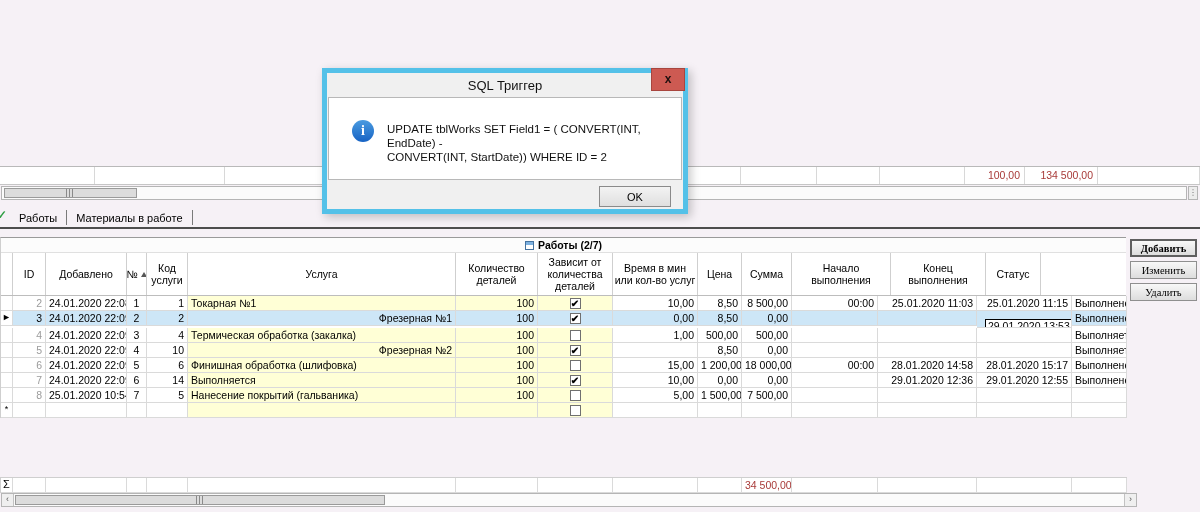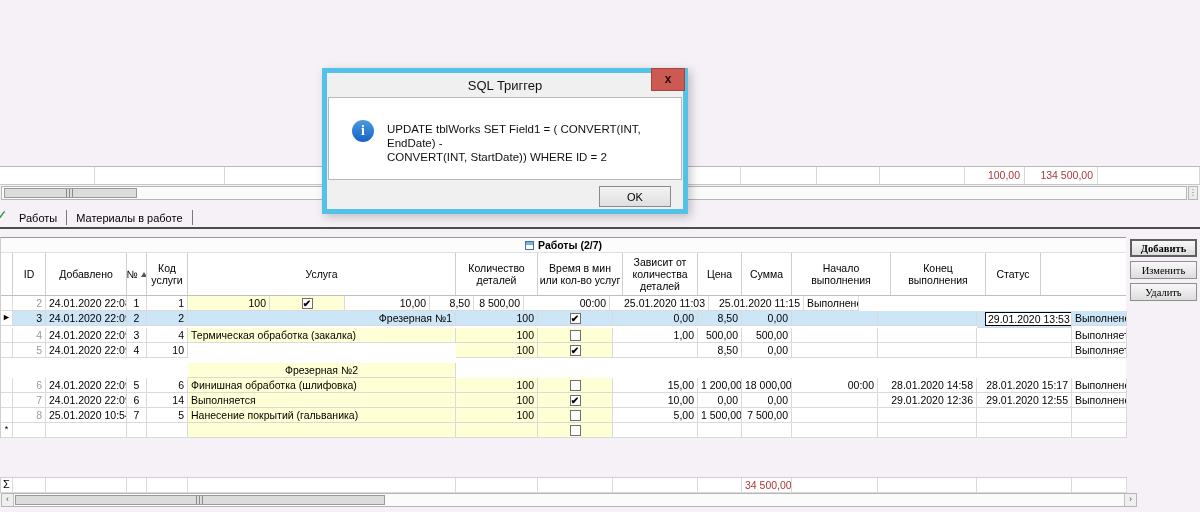--- a/index.html
+++ b/index.html
@@ -54,21 +54,21 @@
   .grow{display:flex;}
   .cell{height:15px;line-height:14px;font-size:10.5px;padding:0 3px;border-right:1px solid #dadada;
     border-bottom:1px solid #dadada;overflow:hidden;white-space:nowrap;background:#fff;flex:0 0 auto;}
   .cell.ind{padding:0;text-align:center;font-size:9px;line-height:13px;color:#000;}
   .cell.yl{background:var(--yellow);}
   .grow.sel .cell:not(.ind){background:var(--sel);}
   .cell.dim{color:#9b9b9b;}
   .cell.ctr{display:flex;align-items:center;justify-content:center;padding:0;}
   .cb{display:block;width:11px;height:11px;border:1px solid #707070;background:#fff;
     font-size:10px;line-height:9px;text-align:center;font-weight:bold;color:#000;}
-  .edcell{padding:8px !important;display:flex;align-items:center;}
+  .edcell{padding:8px !important;display:flex;}
   .edit{flex:1;display:flex;border:1px solid #000;background:#fff;height:14px;}
   .edtext{flex:1;padding:0 2px;font-size:10.5px;line-height:12px;white-space:nowrap;overflow:hidden;}
   .edbtn{width:14px;background:#dcdcdc;border-left:1px solid #7a7a7a;font-size:9px;line-height:7px;
     text-align:center;font-weight:bold;color:#222;}
 
   
   .sumrow{position:absolute;top:477px;left:0;display:flex;border-top:1px solid var(--line);
     border-left:1px solid var(--line);background:#fff;}
   .sumrow .cell{height:15px;}
   .sumrow .red{color:var(--red);}
@@ -151,25 +151,25 @@
         </div>
         <div class="hcell" style="width: 41px;">
           <span>Код услуги</span>
         </div>
         <div class="hcell" style="width: 268px;">
           <span>Услуга</span>
         </div>
         <div class="hcell" style="width: 82px;">
           <span>Количество деталей</span>
         </div>
+        <div class="hcell" style="width: 75px;">
+          <span>Зависит от количества деталей</span>
+        </div>
         <div class="hcell" style="width: 85px;">
           <span>Время в мин или кол-во услуг</span>
-        </div>
-        <div class="hcell" style="width: 75px;">
-          <span>Зависит от количества деталей</span>
         </div>
         <div class="hcell" style="width: 44px;">
           <span>Цена</span>
         </div>
         <div class="hcell" style="width: 50px;">
           <span>Сумма</span>
         </div>
         <div class="hcell" style="width: 99px;">
           <span>Начало выполнения</span>
         </div>
@@ -180,20 +180,21 @@
           <span>Статус</span>
         </div>
       </div>
     <div>
         <div class="grow">
           <div class="cell ind" style="width: 12px;"></div>
           <div class="cell dim" style="width: 33px; text-align: right;">2</div>
           <div class="cell" style="width: 81px; text-align: right;">24.01.2020 22:08</div>
           <div class="cell" style="width: 20px; text-align: center;">1</div>
           <div class="cell" style="width: 41px; text-align: right;">1</div>
+          <div class="cell yl" style="width: 268px; text-align: left;">Токарная №1</div>
           <div class="cell yl" style="width: 82px; text-align: right;">100</div>
           <div class="cell yl ctr" style="width: 75px;">
             <span class="cb">✔</span>
           </div>
           <div class="cell" style="width: 85px; text-align: right;">10,00</div>
           <div class="cell" style="width: 44px; text-align: right;">8,50</div>
           <div class="cell" style="width: 50px; text-align: right;">8 500,00</div>
           <div class="cell" style="width: 86px; text-align: right;">00:00</div>
           <div class="cell" style="width: 99px; text-align: right;">25.01.2020 11:03</div>
           <div class="cell" style="width: 95px; text-align: right;">25.01.2020 11:15</div>
@@ -241,21 +242,21 @@
           <div class="cell" style="width: 99px; text-align: right;"></div>
           <div class="cell" style="width: 95px; text-align: right;"></div>
           <div class="cell" style="width: 55px; text-align: left;">Выполняется</div>
         </div>
         <div class="grow">
           <div class="cell ind" style="width: 12px;"></div>
           <div class="cell dim" style="width: 33px; text-align: right;">5</div>
           <div class="cell" style="width: 81px; text-align: right;">24.01.2020 22:09</div>
           <div class="cell" style="width: 20px; text-align: center;">4</div>
           <div class="cell" style="width: 41px; text-align: right;">10</div>
-          <div class="cell yl" style="width: 268px; text-align: center; margin-top: 20px;">Фрезерная №2</div>
+          <div class="cell yl" style="width: 268px; text-align: right;">Фрезерная №2</div>
           <div class="cell yl" style="width: 82px; text-align: right;">100</div>
           <div class="cell yl ctr" style="width: 75px;">
             <span class="cb">✔</span>
           </div>
           <div class="cell" style="width: 85px; text-align: right;"></div>
           <div class="cell" style="width: 44px; text-align: right;">8,50</div>
           <div class="cell" style="width: 50px; text-align: right;">0,00</div>
           <div class="cell" style="width: 86px; text-align: right;"></div>
           <div class="cell" style="width: 99px; text-align: right;"></div>
           <div class="cell" style="width: 95px; text-align: right;"></div>

